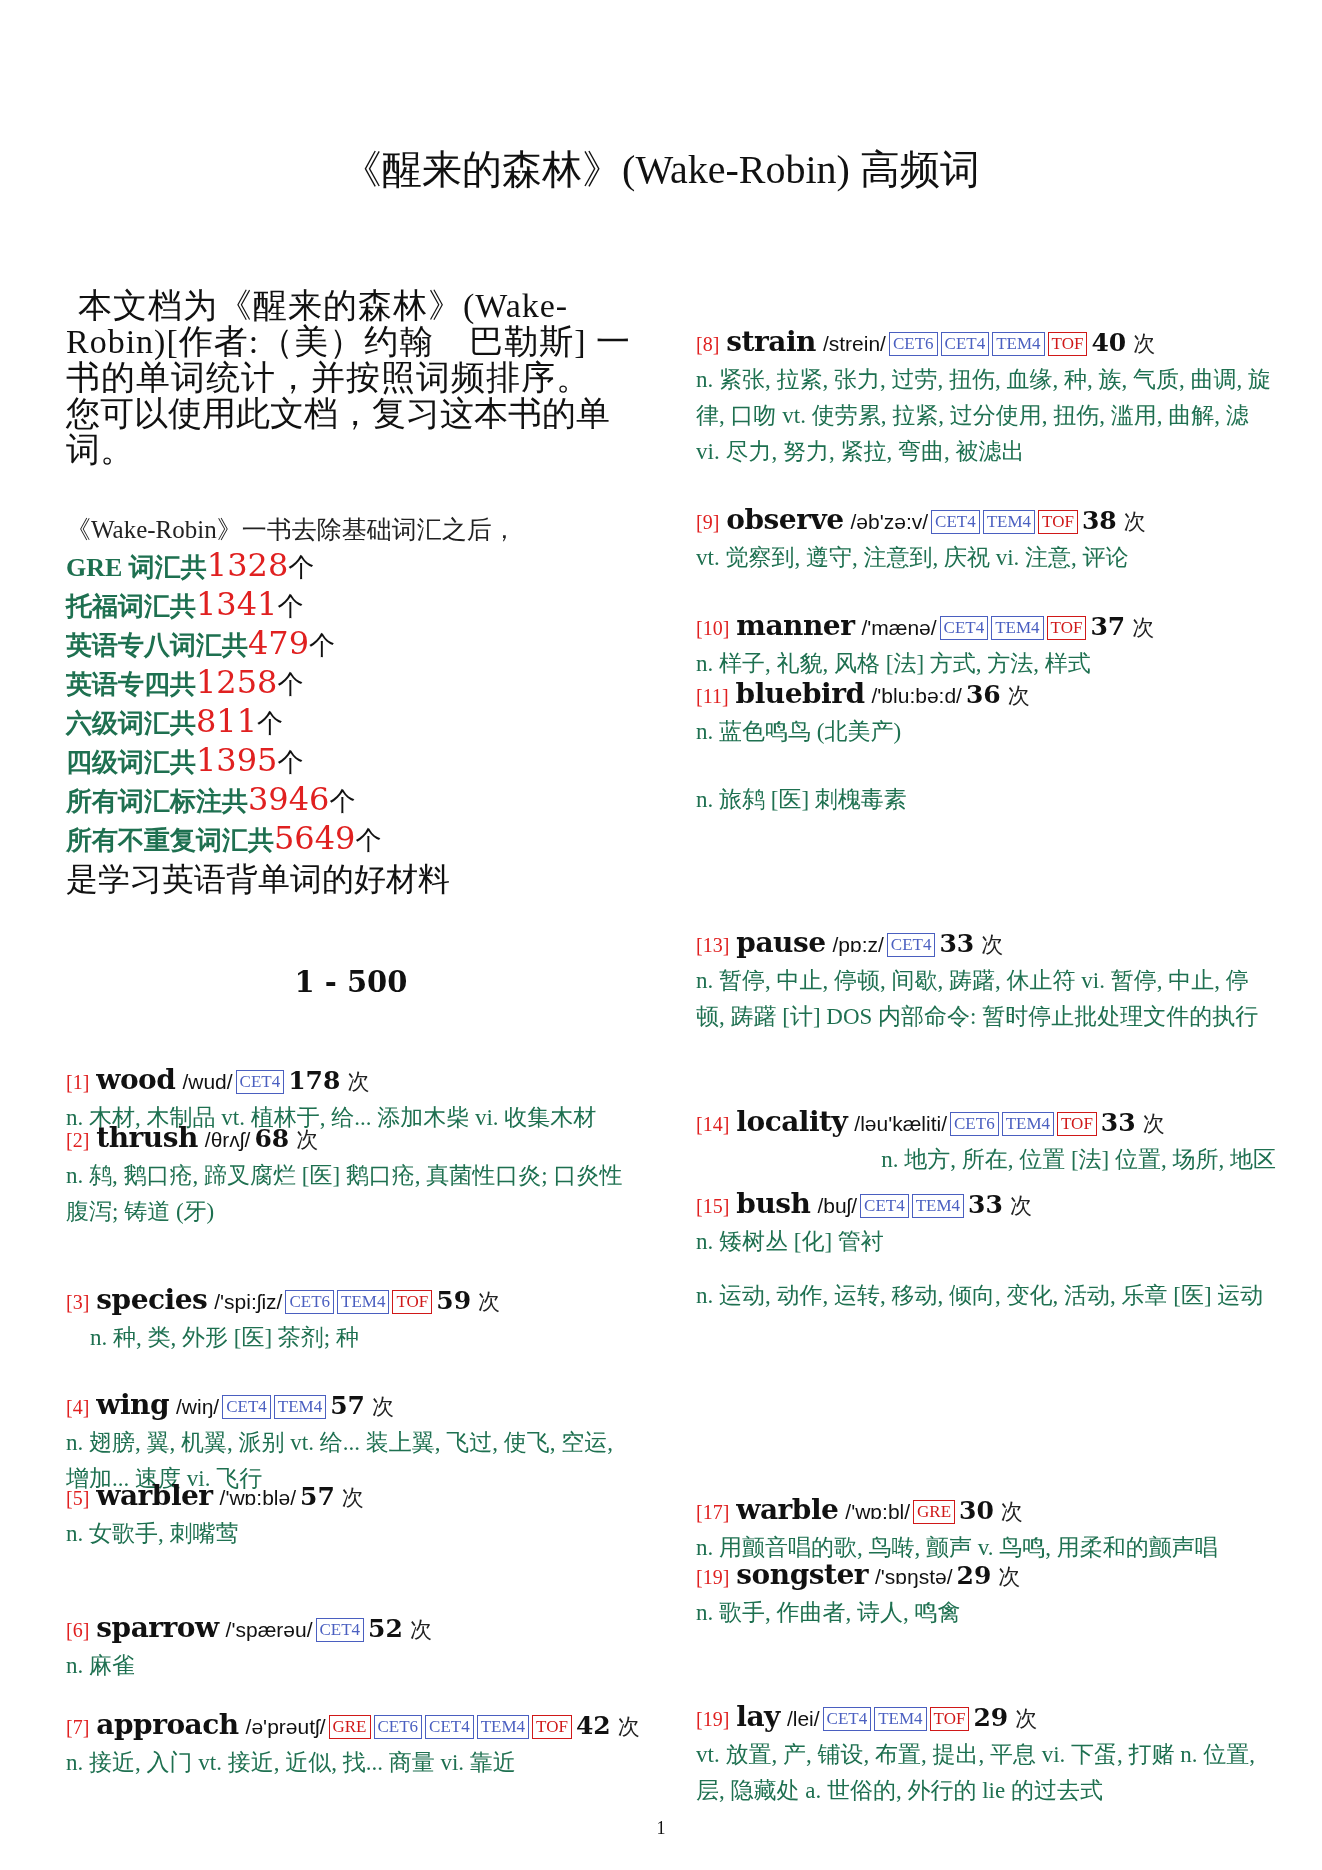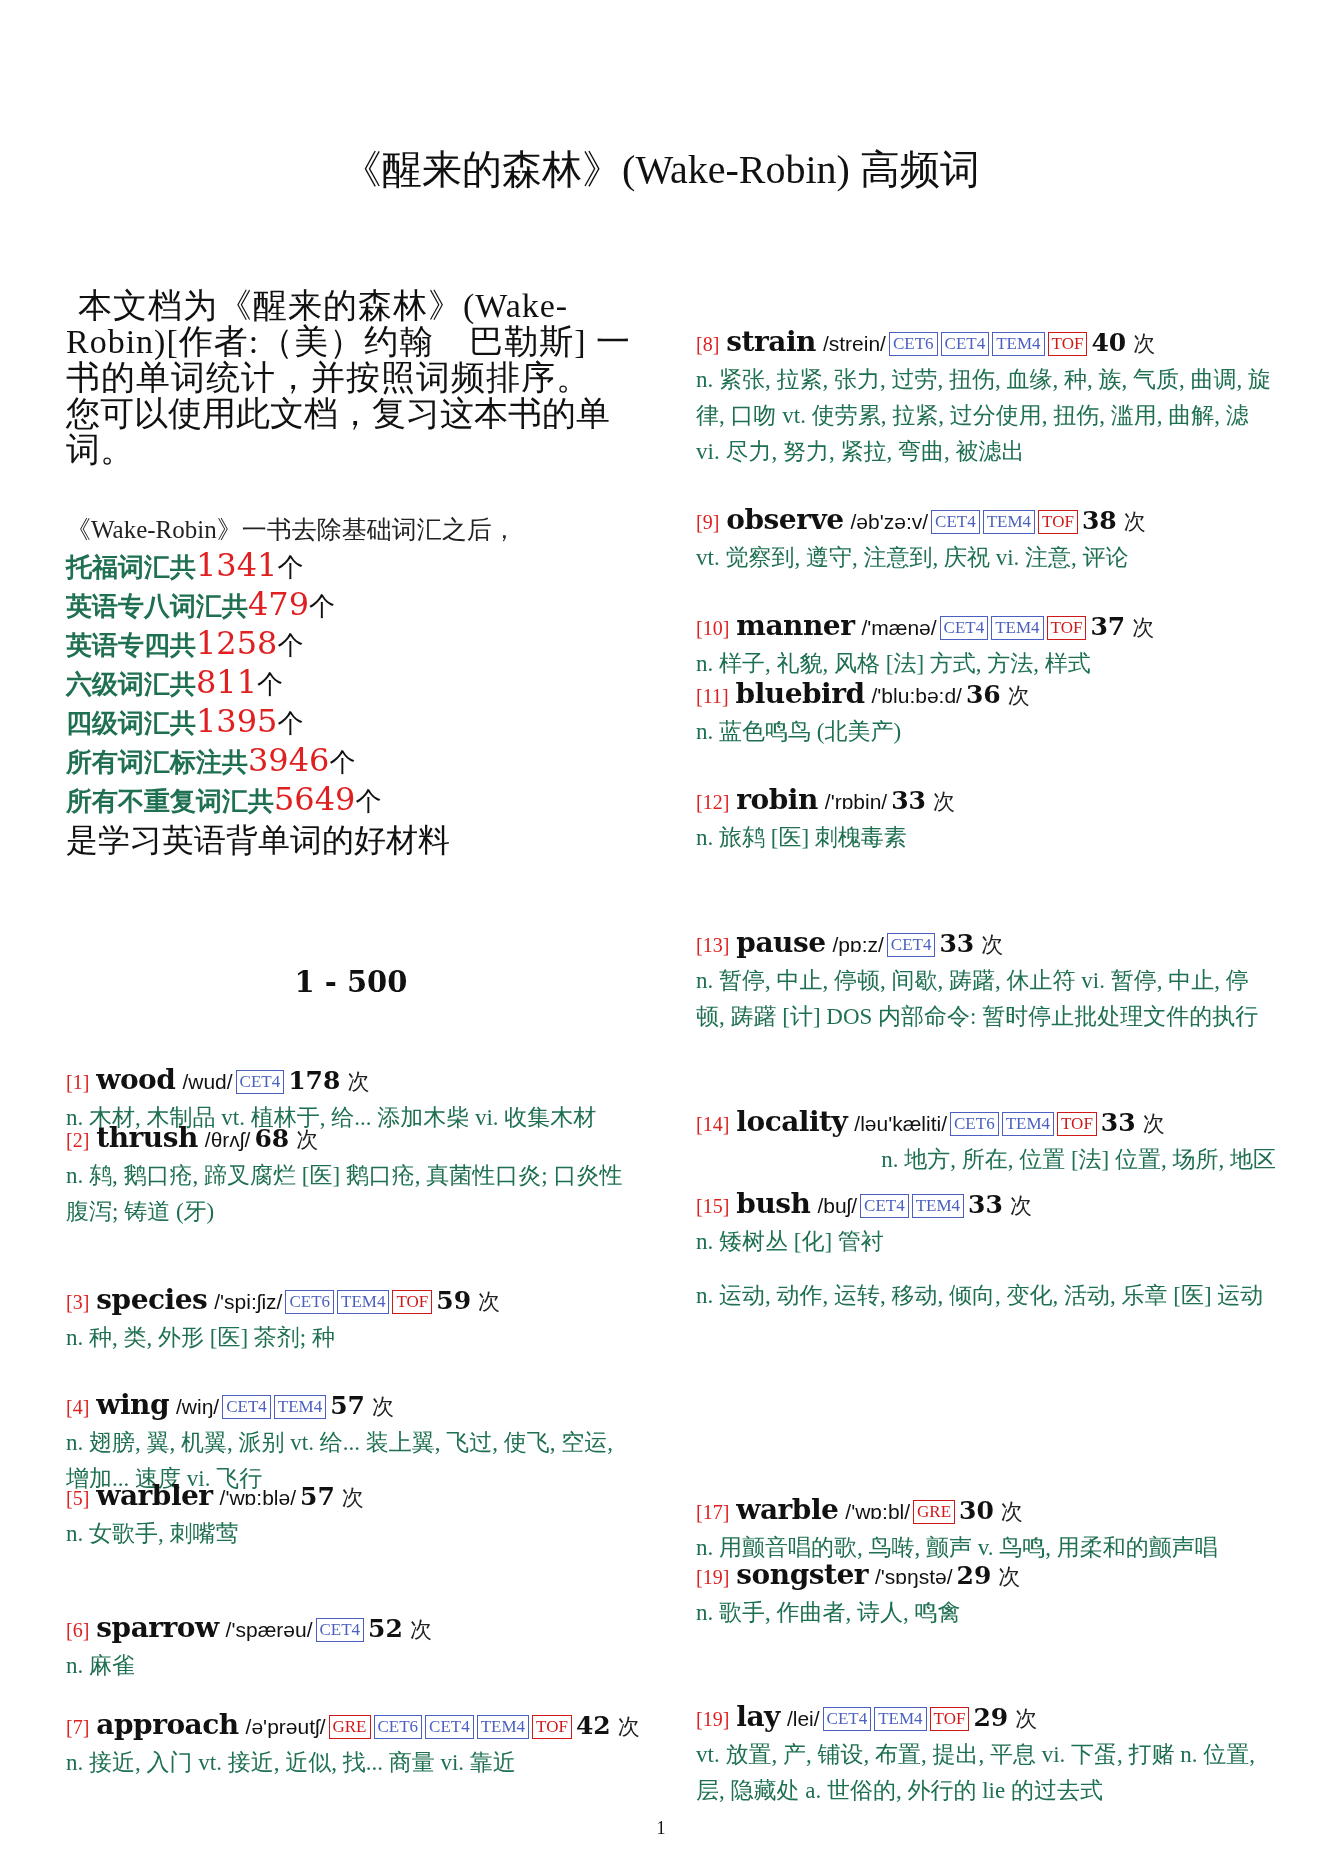--- a/index.html
+++ b/index.html
@@ -40,20 +40,21 @@
 <div class="title">《醒来的森林》(Wake-Robin) 高频词</div>
 
 <div class="intro">
   <p style="text-indent:12px;letter-spacing:1px;">本文档为《醒来的森林》(Wake-Robin)[作者:（美）约翰　巴勒斯] 一书的单词统计，并按照词频排序。</p>
   <p>您可以使用此文档，复习这本书的单词。</p>
 </div>
 
 <div class="stats">
   <div class="lead">《Wake-Robin》一书去除基础词汇之后，</div>
   <div id="stat-rows">
+      <div class="stat-row"><span class="stat-label">GRE 词汇共</span><span class="stat-num">1328</span><span class="stat-unit">个</span></div>
       <div class="stat-row"><span class="stat-label">托福词汇共</span><span class="stat-num">1341</span><span class="stat-unit">个</span></div>
       <div class="stat-row"><span class="stat-label">英语专八词汇共</span><span class="stat-num">479</span><span class="stat-unit">个</span></div>
       <div class="stat-row"><span class="stat-label">英语专四共</span><span class="stat-num">1258</span><span class="stat-unit">个</span></div>
       <div class="stat-row"><span class="stat-label">六级词汇共</span><span class="stat-num">811</span><span class="stat-unit">个</span></div>
       <div class="stat-row"><span class="stat-label">四级词汇共</span><span class="stat-num">1395</span><span class="stat-unit">个</span></div>
       <div class="stat-row"><span class="stat-label">所有词汇标注共</span><span class="stat-num">3946</span><span class="stat-unit">个</span></div>
       <div class="stat-row"><span class="stat-label">所有不重复词汇共</span><span class="stat-num">5649</span><span class="stat-unit">个</span></div>
     </div>
   <div class="tail">是学习英语背单词的好材料</div>
 </div>
@@ -64,21 +65,21 @@
     <div class="entry" style="left: 66px; top: 1025px; width: 575px;">
       <div class="head"><span class="idx">[1]</span> <span class="word">wood</span> <span class="phon">/wud/</span><span class="tag blue">CET4</span><span class="cnt">178</span> <span class="ci">次</span></div>
       <span class="def" style="display: block;">n. 木材, 木制品 vt. 植林于, 给... 添加木柴 vi. 收集木材</span>
     </div>
     <div class="entry" style="left: 66px; top: 1120px; width: 575px;">
       <div class="head"><span class="idx">[2]</span> <span class="word">thrush</span> <span class="phon">/θrʌʃ/</span><span class="cnt">68</span> <span class="ci">次</span></div>
       <span class="def" style="display: block;">n. 鸫, 鹅口疮, 蹄叉腐烂 [医] 鹅口疮, 真菌性口炎; 口炎性腹泻; 铸道 (牙)</span>
     </div>
     <div class="entry" style="left: 66px; top: 1245px; width: 575px;">
       <div class="head"><span class="idx">[3]</span> <span class="word">species</span> <span class="phon">/'spi:ʃiz/</span><span class="tag blue">CET6</span><span class="tag blue">TEM4</span><span class="tag red">TOF</span><span class="cnt">59</span> <span class="ci">次</span></div>
-      <span class="def" style="display: block;">n. 种, 类, 外形 [医] 茶剂; 种</span>
+      <span class="def" style="display: block; margin-left: 24px;">n. 种, 类, 外形 [医] 茶剂; 种</span>
     </div>
     <div class="entry" style="left: 66px; top: 1350px; width: 575px;">
       <div class="head"><span class="idx">[4]</span> <span class="word">wing</span> <span class="phon">/wiŋ/</span><span class="tag blue">CET4</span><span class="tag blue">TEM4</span><span class="cnt">57</span> <span class="ci">次</span></div>
       <span class="def" style="display: block;">n. 翅膀, 翼, 机翼, 派别 vt. 给... 装上翼, 飞过, 使飞, 空运, 增加... 速度 vi. 飞行</span>
     </div>
     <div class="entry" style="left: 66px; top: 1478px; width: 575px;">
       <div class="head"><span class="idx">[5]</span> <span class="word">warbler</span> <span class="phon">/'wɒ:blə/</span><span class="cnt">57</span> <span class="ci">次</span></div>
       <span class="def" style="display: block;">n. 女歌手, 刺嘴莺</span>
     </div>
     <div class="entry" style="left: 66px; top: 1573px; width: 575px;">
@@ -99,21 +100,20 @@
     </div>
     <div class="entry" style="left: 696px; top: 571px; width: 580px;">
       <div class="head"><span class="idx">[10]</span> <span class="word">manner</span> <span class="phon">/'mænə/</span><span class="tag blue">CET4</span><span class="tag blue">TEM4</span><span class="tag red">TOF</span><span class="cnt">37</span> <span class="ci">次</span></div>
       <span class="def" style="display: block;">n. 样子, 礼貌, 风格 [法] 方式, 方法, 样式</span>
     </div>
     <div class="entry" style="left: 696px; top: 676px; width: 580px;">
       <div class="head"><span class="idx">[11]</span> <span class="word">bluebird</span> <span class="phon">/'blu:bə:d/</span><span class="cnt">36</span> <span class="ci">次</span></div>
       <span class="def" style="display: block;">n. 蓝色鸣鸟 (北美产)</span>
     </div>
     <div class="entry" style="left: 696px; top: 782px; width: 580px;">
-      <div class="head"><span class="idx">[12]</span> <span class="word">robin</span> <span class="phon">/'rɒbin/</span><span class="cnt">33</span> <span class="ci">次</span></div>
       <span class="def" style="display: block;">n. 旅鸫 [医] 刺槐毒素</span>
     </div>
     <div class="entry" style="left: 696px; top: 888px; width: 580px;">
       <div class="head"><span class="idx">[13]</span> <span class="word">pause</span> <span class="phon">/pɒ:z/</span><span class="tag blue">CET4</span><span class="cnt">33</span> <span class="ci">次</span></div>
       <span class="def" style="display: block;">n. 暂停, 中止, 停顿, 间歇, 踌躇, 休止符 vi. 暂停, 中止, 停顿, 踌躇 [计] DOS 内部命令: 暂时停止批处理文件的执行</span>
     </div>
     <div class="entry" style="left: 696px; top: 1067px; width: 580px;">
       <div class="head"><span class="idx">[14]</span> <span class="word">locality</span> <span class="phon">/ləu'kæliti/</span><span class="tag blue">CET6</span><span class="tag blue">TEM4</span><span class="tag red">TOF</span><span class="cnt">33</span> <span class="ci">次</span></div>
       <span class="def" style="display: block; text-align: right;">n. 地方, 所在, 位置 [法] 位置, 场所, 地区</span>
     </div>

